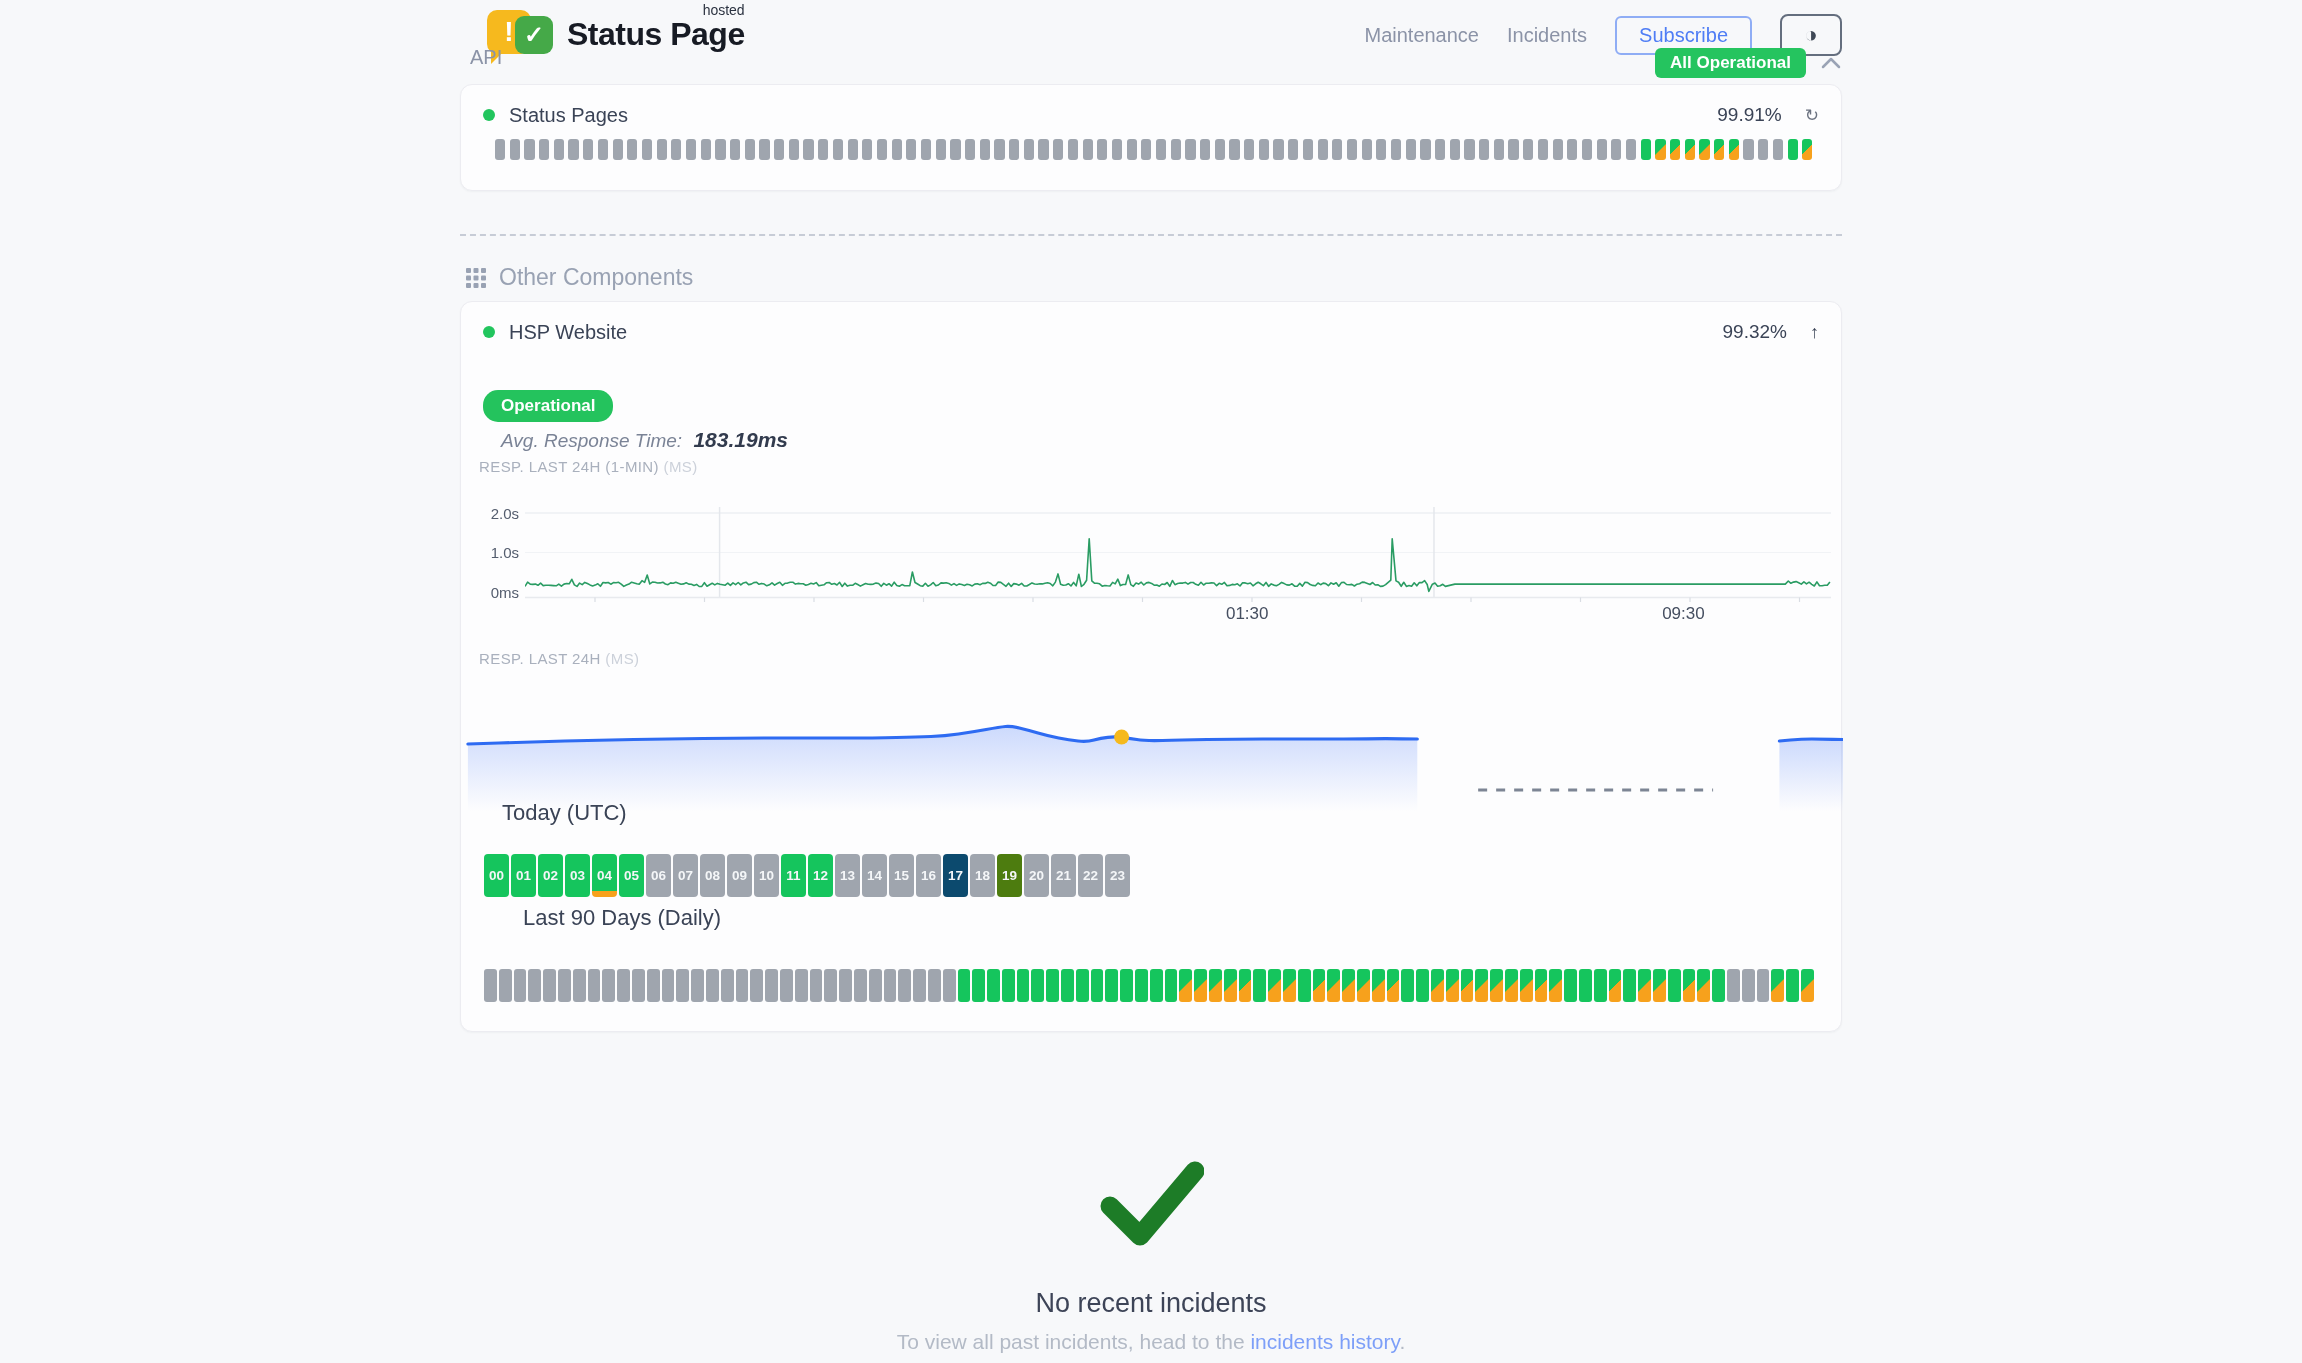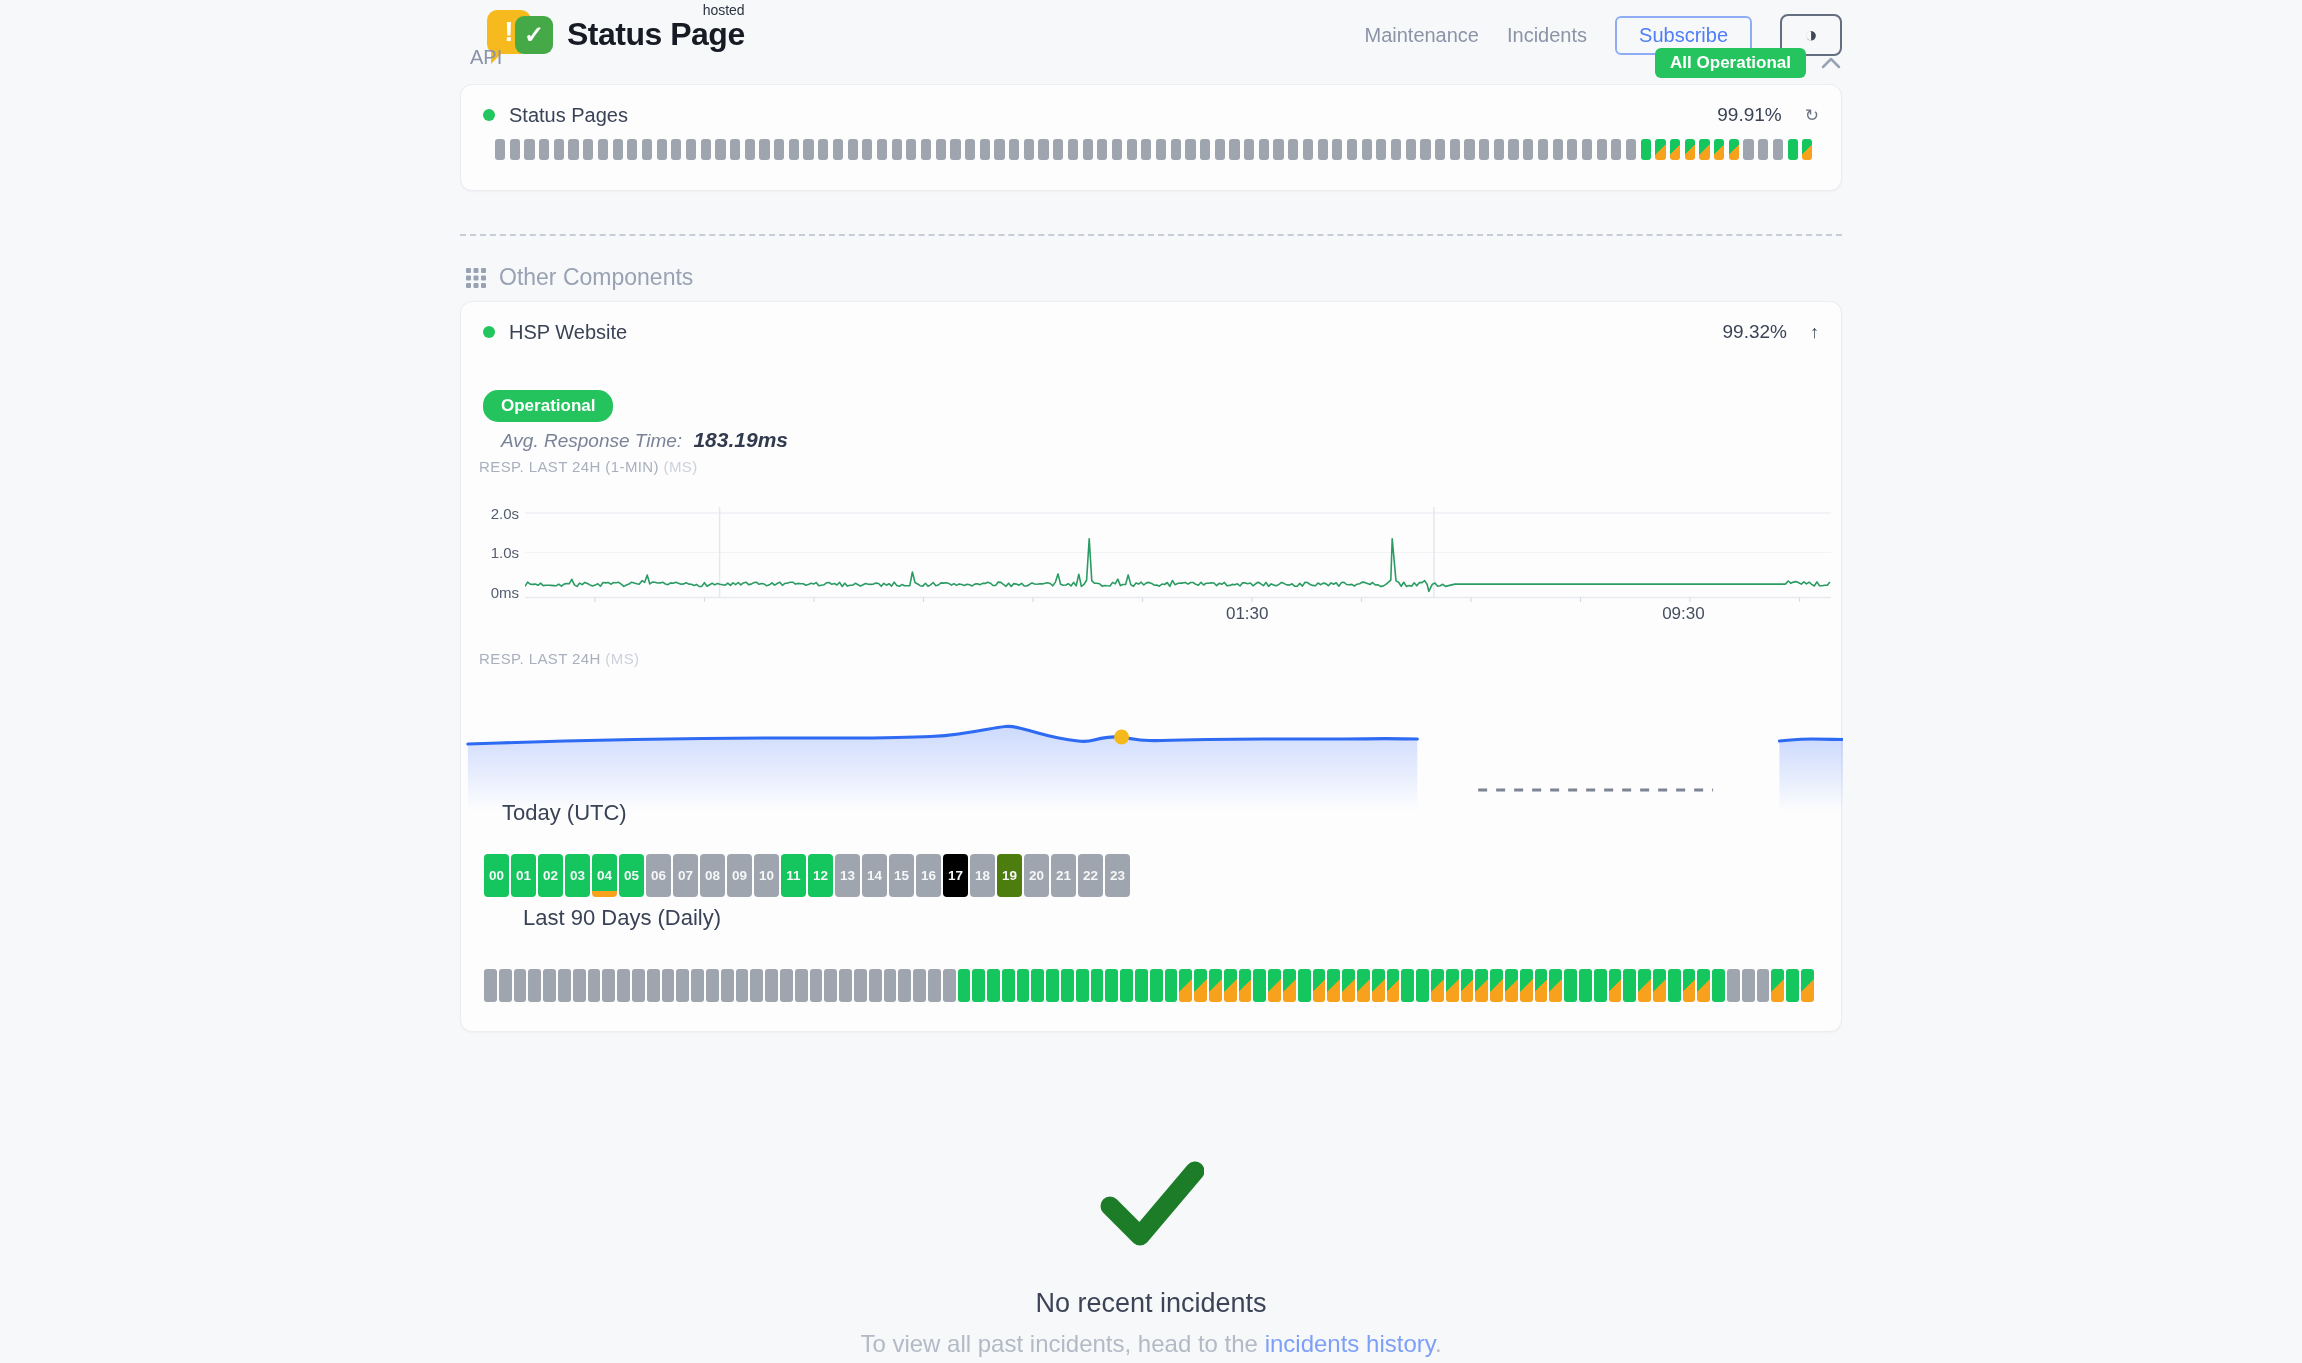--- a/index.html
+++ b/index.html
@@ -60,21 +60,21 @@
   .sub-title { position:absolute; left:22px; font-size:22px; color:#3a4356; font-weight:500; }
   .t-today { top:498px;margin-left:19px; } .t-90 { top:603px;margin-left:40px; }
   .hours-strip { position:absolute; left:23px; top:552px; display:flex; gap:2px; }
   .hour-block { width:25px; height:43px; border-radius:4px; color:#f4f6f8; font-size:13.5px; font-weight:600; display:flex; align-items:center; justify-content:center; }
   .days-strip { position:absolute; left:23px; top:667px; display:flex; gap:2px; }
   .day-block { width:12.8px; height:33px; border-radius:3px; }
 
   
   .check-wrap { position:absolute; left:1098px; top:1158px; }
   .no-incidents { position:absolute; left:0; top:1288px; width:2302px; text-align:center; font-size:27px; font-weight:500; color:#3d4457; }
-  .incidents-sub { position:absolute; left:0; top:1330px; width:2302px; text-align:center; font-size:24px; color:#b3bac6; }
+  .incidents-sub { position:absolute; left:0; top:1330px; width:2302px; text-align:center; font-size:21px; color:#b3bac6; }
   .incidents-link { color:#7d9ff8; cursor:pointer; }
 </style>
 </head>
 <body>
 
 <div class="page">
 
   <div class="header">
     <div class="logo">
       <div class="logo-icon">
@@ -306,21 +306,21 @@
         <div class="hour-block" style="background: rgb(159, 165, 174);">07</div>
         <div class="hour-block" style="background: rgb(159, 165, 174);">08</div>
         <div class="hour-block" style="background: rgb(159, 165, 174);">09</div>
         <div class="hour-block" style="background: rgb(159, 165, 174);">10</div>
         <div class="hour-block" style="background: rgb(21, 197, 93);">11</div>
         <div class="hour-block" style="background: rgb(21, 197, 93);">12</div>
         <div class="hour-block" style="background: rgb(159, 165, 174);">13</div>
         <div class="hour-block" style="background: rgb(159, 165, 174);">14</div>
         <div class="hour-block" style="background: rgb(159, 165, 174);">15</div>
         <div class="hour-block" style="background: rgb(159, 165, 174);">16</div>
-        <div class="hour-block" style="background: #000000;">17</div>
+        <div class="hour-block" style="background: #0c4a6e;">17</div>
         <div class="hour-block" style="background: rgb(159, 165, 174);">18</div>
         <div class="hour-block" style="background: #4d7c0f;">19</div>
         <div class="hour-block" style="background: rgb(159, 165, 174);">20</div>
         <div class="hour-block" style="background: rgb(159, 165, 174);">21</div>
         <div class="hour-block" style="background: rgb(159, 165, 174);">22</div>
         <div class="hour-block" style="background: rgb(159, 165, 174);">23</div>
       </div>
 
     <div class="sub-title t-90">Last 90 Days (Daily)</div>
     <div class="days-strip" id="days90">

